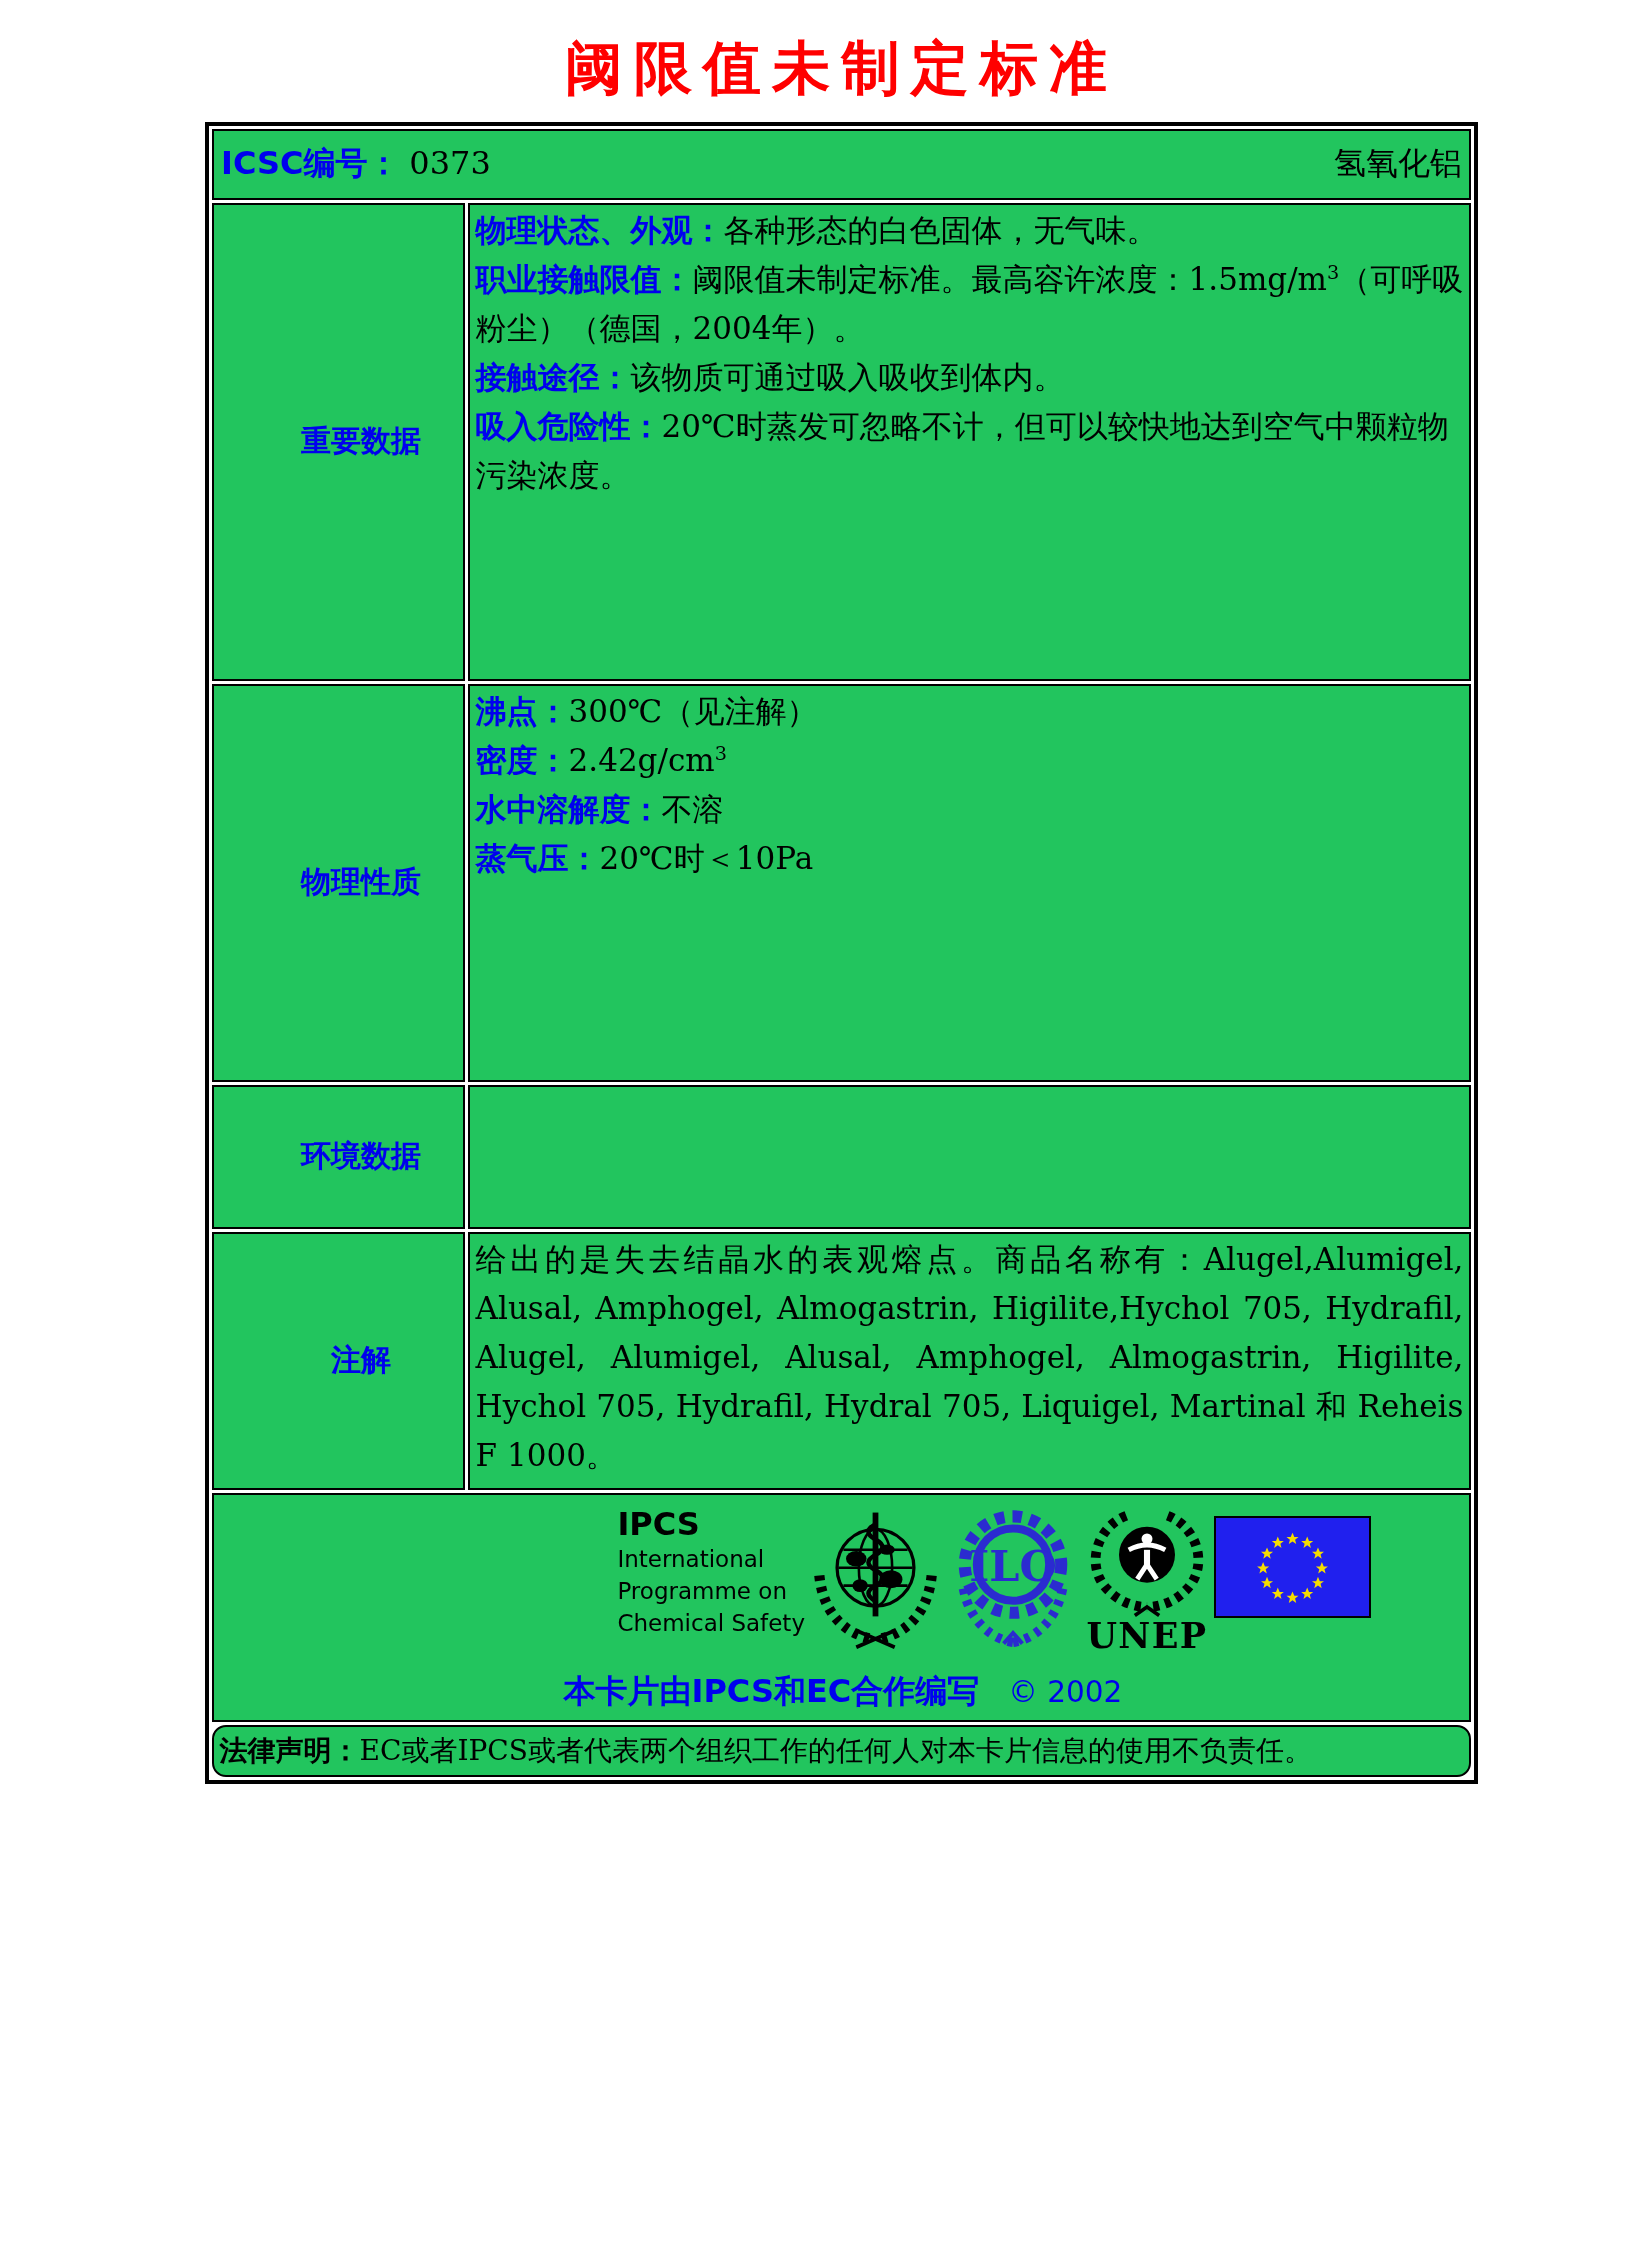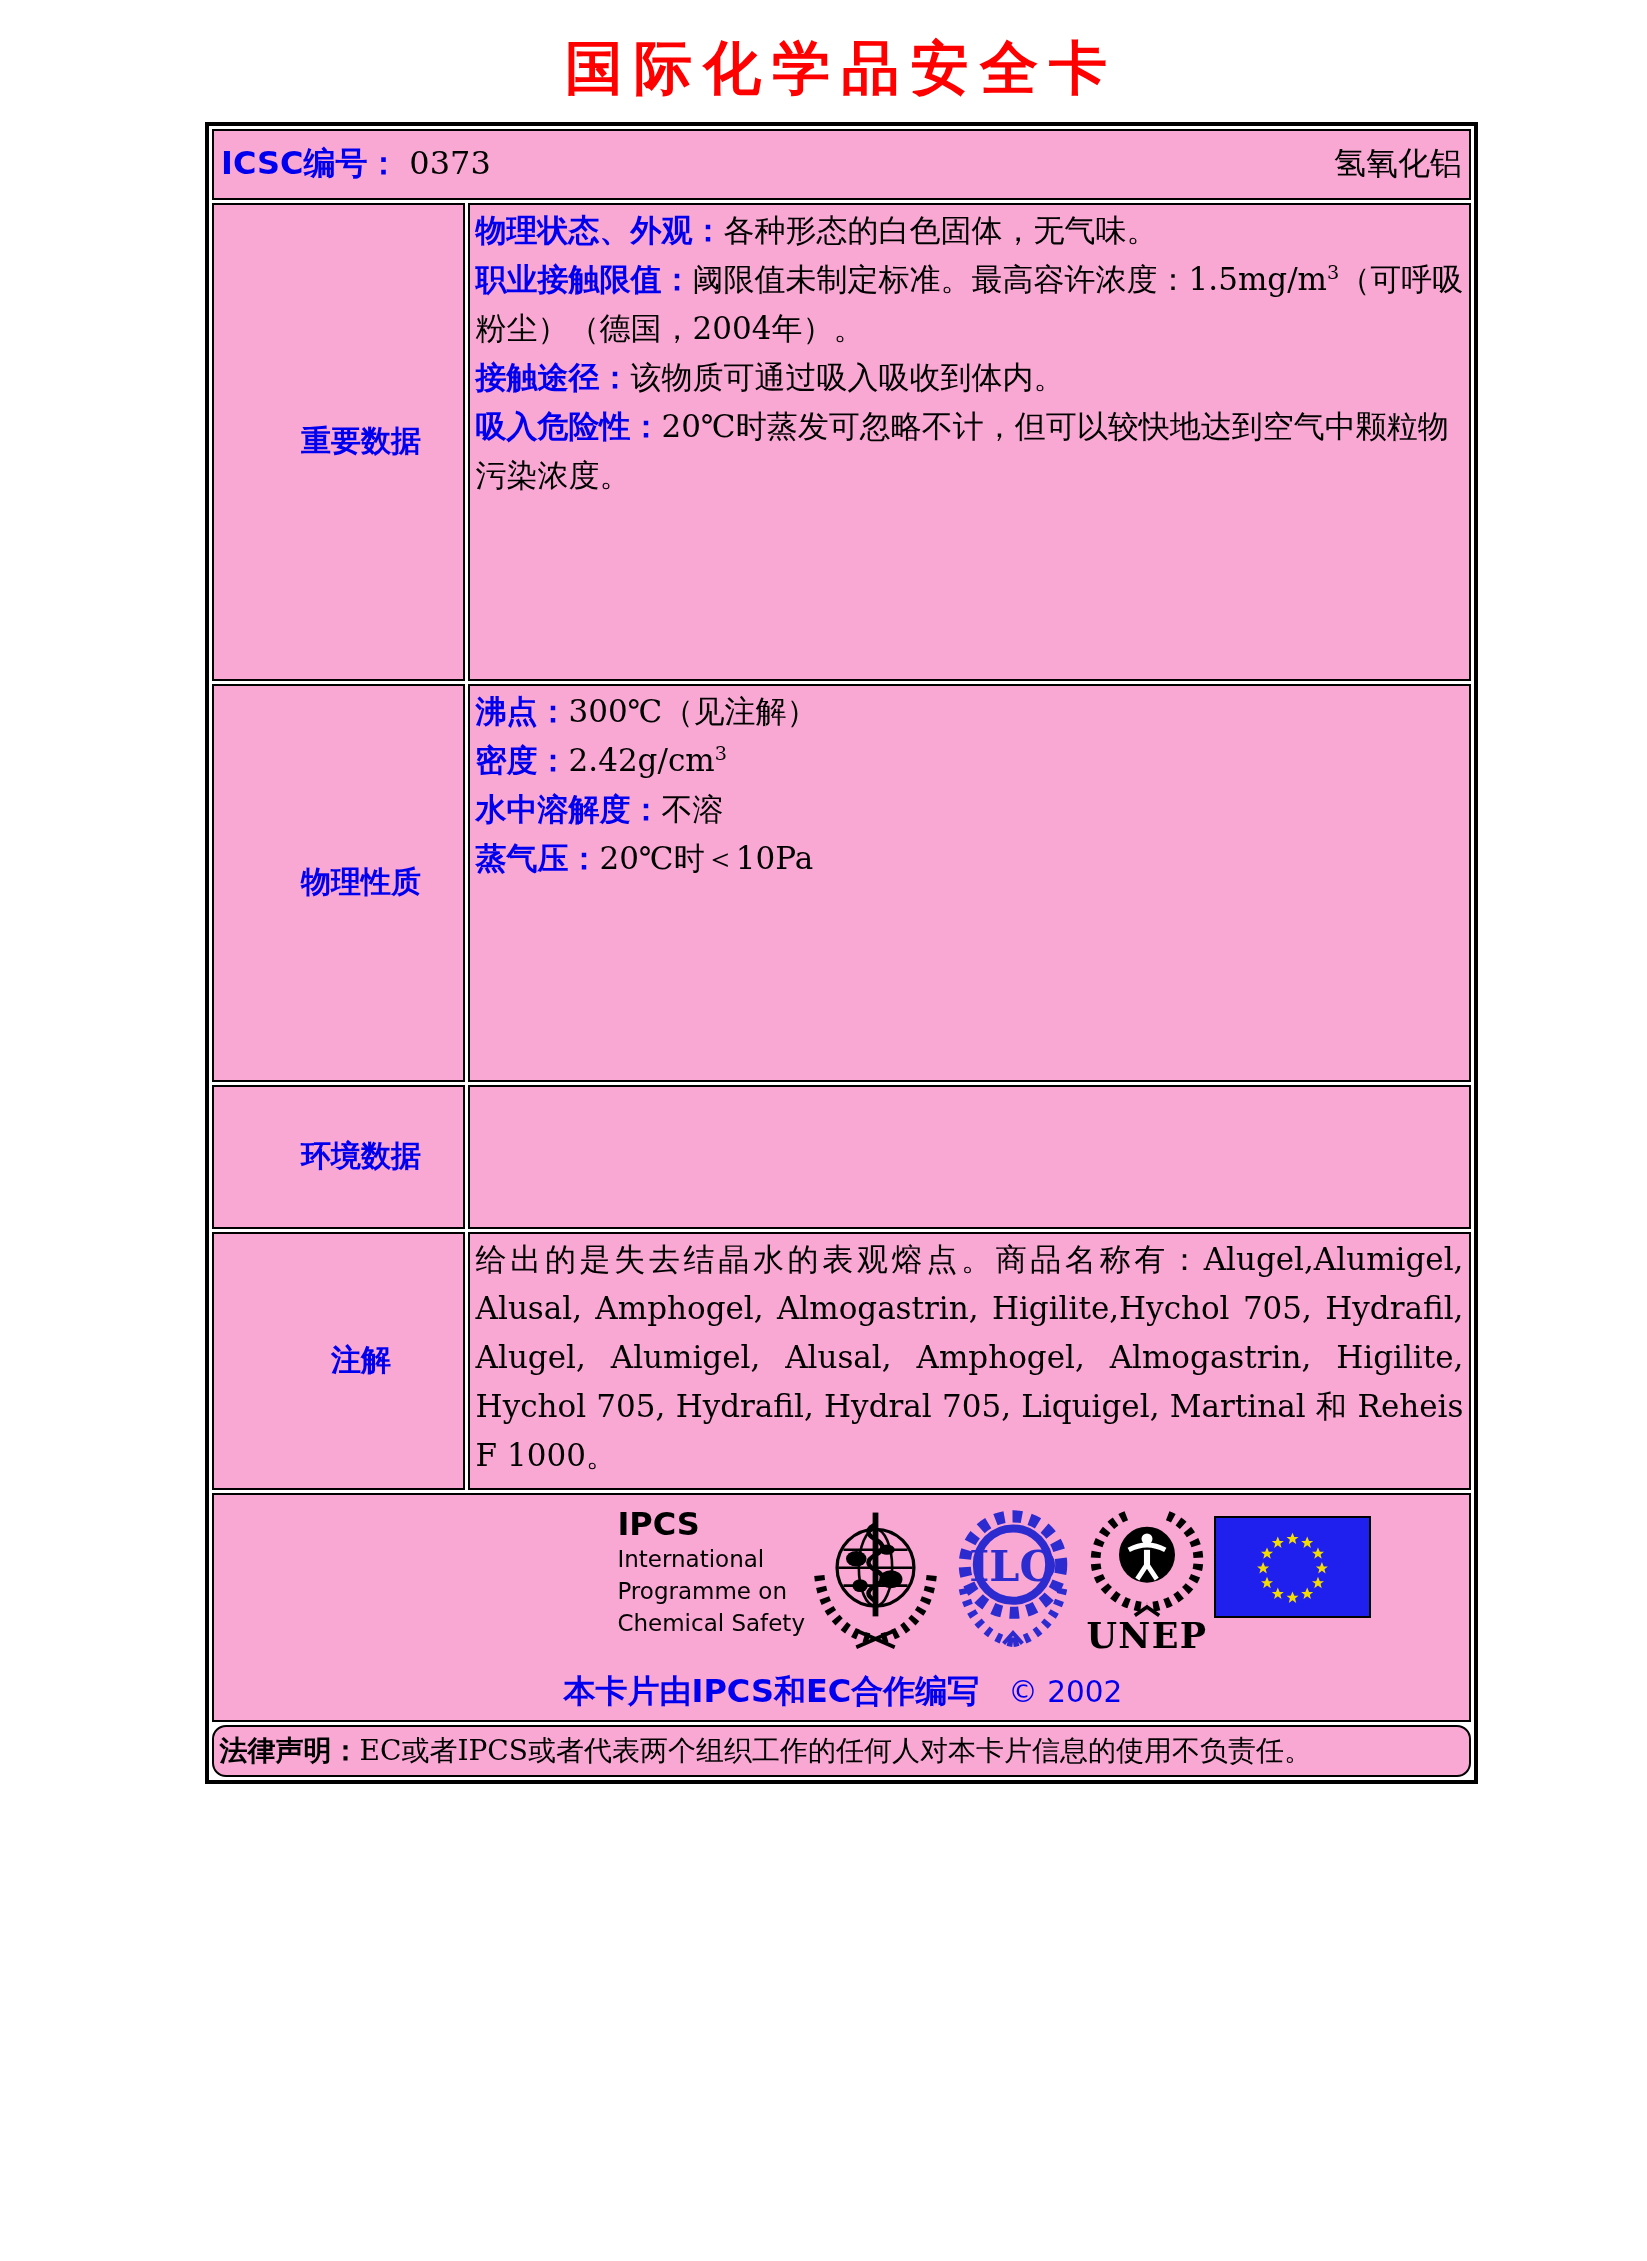--- a/index.html
+++ b/index.html
@@ -24,21 +24,21 @@
     white-space: nowrap;
   }
 
   table.card {
     width: 1273px;
     border: 4.2px solid #000;
     border-collapse: separate;
     border-spacing: 3.5px;
     background: #fff;
   }
-  td { border: 2.1px solid #000; background: #f9a8d4; }
+  td { border: 2.1px solid #000; background: #22c55e; }
 
   
   td.head-cell { height: 67px; padding: 0 7px; }
   .head-flex {
     display: flex; justify-content: space-between; align-items: center;
     height: 100%; font-size: 32px;
   }
   .head-left { white-space: nowrap; }
   .icsc-label {
     color: #0000ee; font-weight: bold;
@@ -103,21 +103,21 @@
     font-weight: bold; color: #000;
     font-family: "DejaVu Sans", "Liberation Sans", sans-serif;
   }
   svg text { font-family: "DejaVu Serif", "Liberation Serif", serif; }
 </style>
 </head>
 <body>
 
 <div class="content">
 
-  <div class="page-title">国际化学品安全卡</div>
+  <div class="page-title">阈限值未制定标准</div>
 
   <table class="card">
 
     <tbody>
         <tr>
       <td class="head-cell" colspan="2">
         <div class="head-flex">
           <div class="head-left">
             <span class="icsc-label">ICSC编号：</span><span class="icsc-number">0373</span>
           </div>

